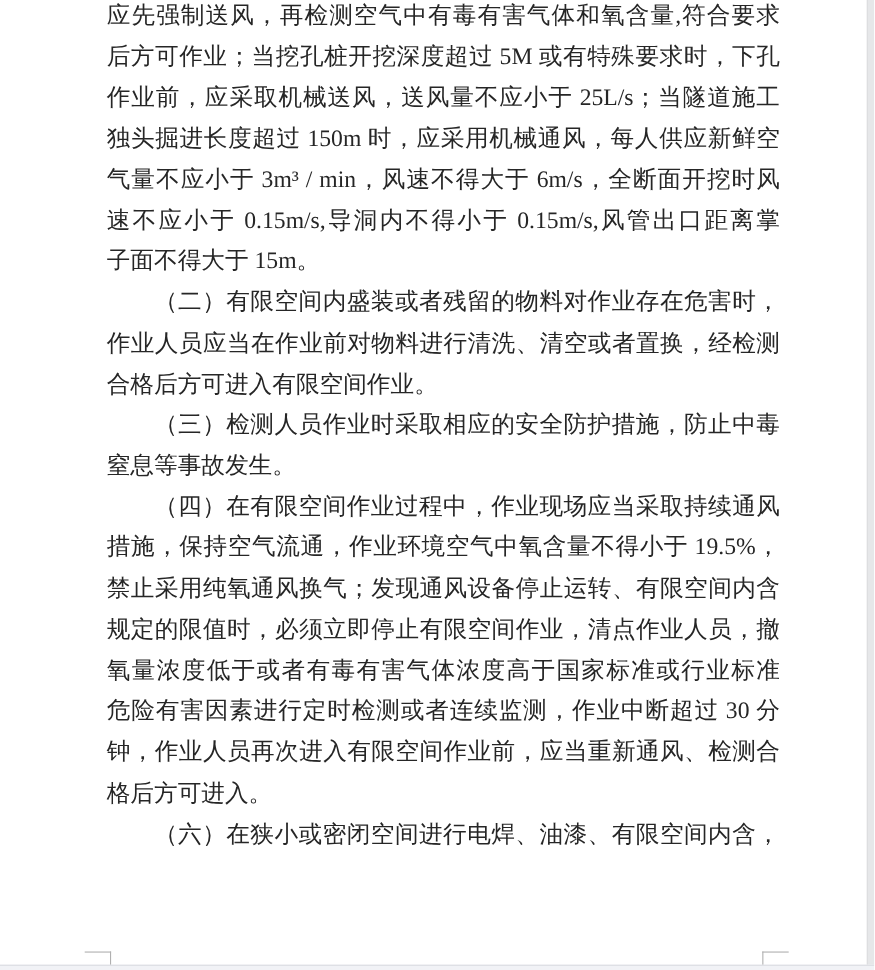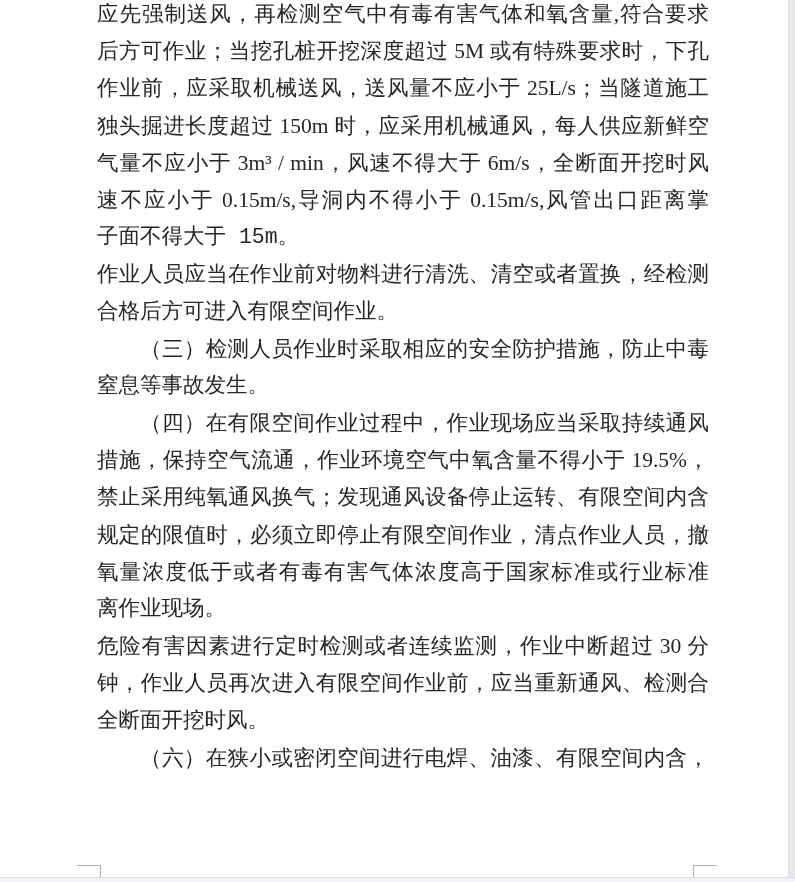--- a/index.html
+++ b/index.html
@@ -35,21 +35,20 @@
     font-size: 21.5px;
     white-space: nowrap;
     text-align: justify;
     text-align-last: justify;
     text-justify: inter-character;
     overflow: visible;
   }
   .text-line.no-justify {
     text-align: left;
     text-align-last: left;
-    font-family: Liberation Mono, monospace;
   }
   .text-line.indent {
     text-indent: 43px;
   }
   .margin-mark {
     position: absolute;
     width: 23px;
     height: 12px;
     border-top: 1px solid #b0b0b0;
   }
@@ -88,33 +87,33 @@
 <div class="viewport">
   <div class="page">
     <div class="doc-text">
         <div class="text-line">应先强制送风，再检测空气中有毒有害气体和氧含量,符合要求</div>
         <div class="text-line">后方可作业；当挖孔桩开挖深度超过 5M 或有特殊要求时，下孔</div>
         <div class="text-line">作业前，应采取机械送风，送风量不应小于 25L/s；当隧道施工</div>
         <div class="text-line">独头掘进长度超过 150m 时，应采用机械通风，每人供应新鲜空</div>
         <div class="text-line">气量不应小于 3m³ / min，风速不得大于 6m/s，全断面开挖时风</div>
         <div class="text-line">速不应小于 0.15m/s,导洞内不得小于 0.15m/s,风管出口距离掌</div>
         <div class="text-line no-justify">子面不得大于 15m。</div>
+        <div class="text-line indent">（二）有限空间内盛装或者残留的物料对作业存在危害时，</div>
         <div class="text-line">作业人员应当在作业前对物料进行清洗、清空或者置换，经检测</div>
         <div class="text-line no-justify">合格后方可进入有限空间作业。</div>
         <div class="text-line indent">（三）检测人员作业时采取相应的安全防护措施，防止中毒</div>
         <div class="text-line no-justify">窒息等事故发生。</div>
         <div class="text-line indent">（四）在有限空间作业过程中，作业现场应当采取持续通风</div>
         <div class="text-line">措施，保持空气流通，作业环境空气中氧含量不得小于 19.5%，</div>
         <div class="text-line">禁止采用纯氧通风换气；发现通风设备停止运转、有限空间内含</div>
         <div class="text-line">规定的限值时，必须立即停止有限空间作业，清点作业人员，撤</div>
         <div class="text-line">氧量浓度低于或者有毒有害气体浓度高于国家标准或行业标准</div>
-        <div class="text-line no-justify">离作业现场。</div>
         <div class="text-line">危险有害因素进行定时检测或者连续监测，作业中断超过 30 分</div>
         <div class="text-line">钟，作业人员再次进入有限空间作业前，应当重新通风、检测合</div>
-        <div class="text-line no-justify">全断面开挖时风。</div>
+        <div class="text-line no-justify">格后方可进入。</div>
         <div class="text-line indent">（六）在狭小或密闭空间进行电焊、油漆、有限空间内含，</div>
       </div>
     <div class="margin-mark left"></div>
     <div class="margin-mark right"></div>
   </div>
   <div class="right-page-edge"></div>
   <div class="page-gap-strip"></div>
 </div>
 
 </body></html>

